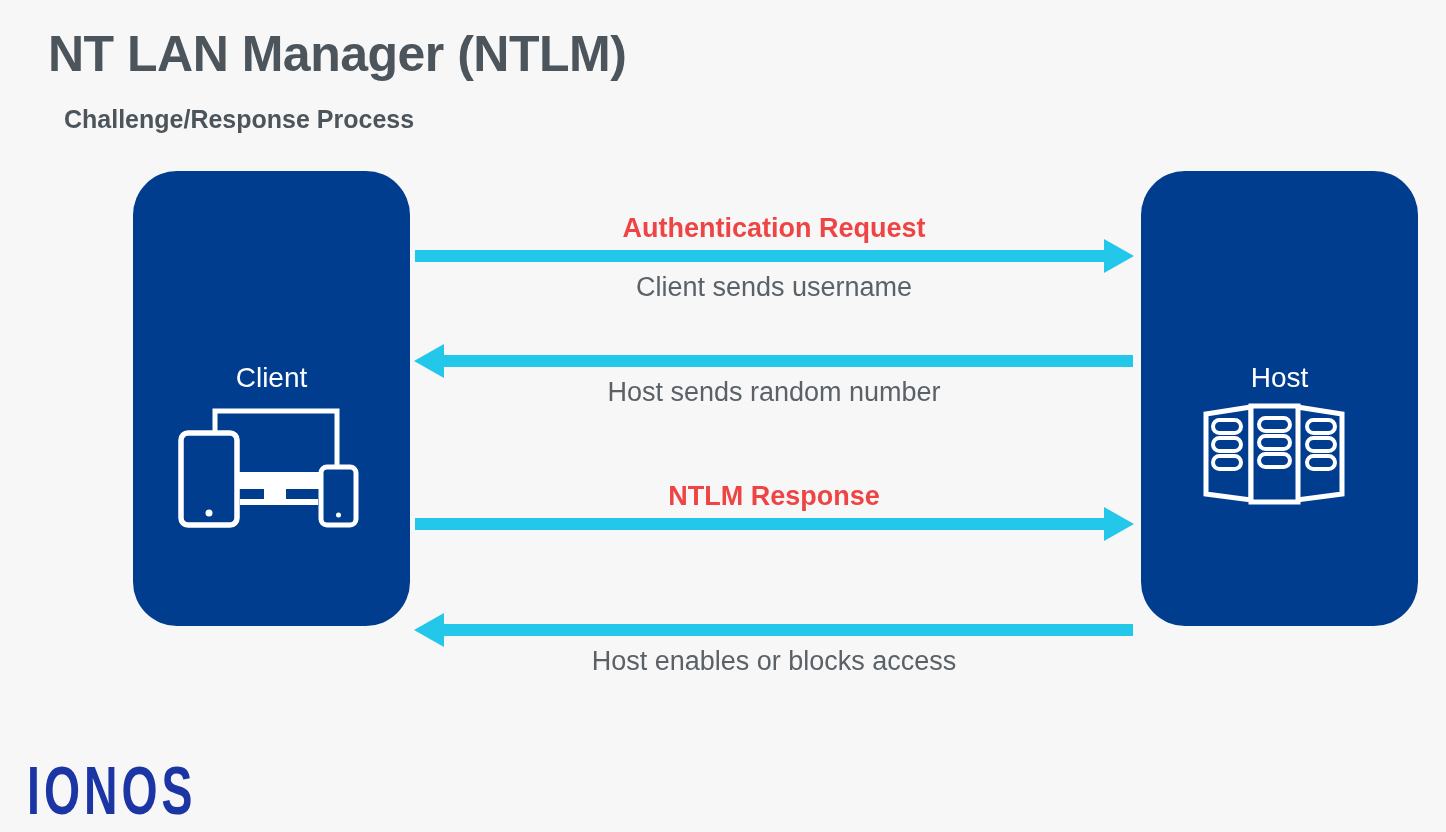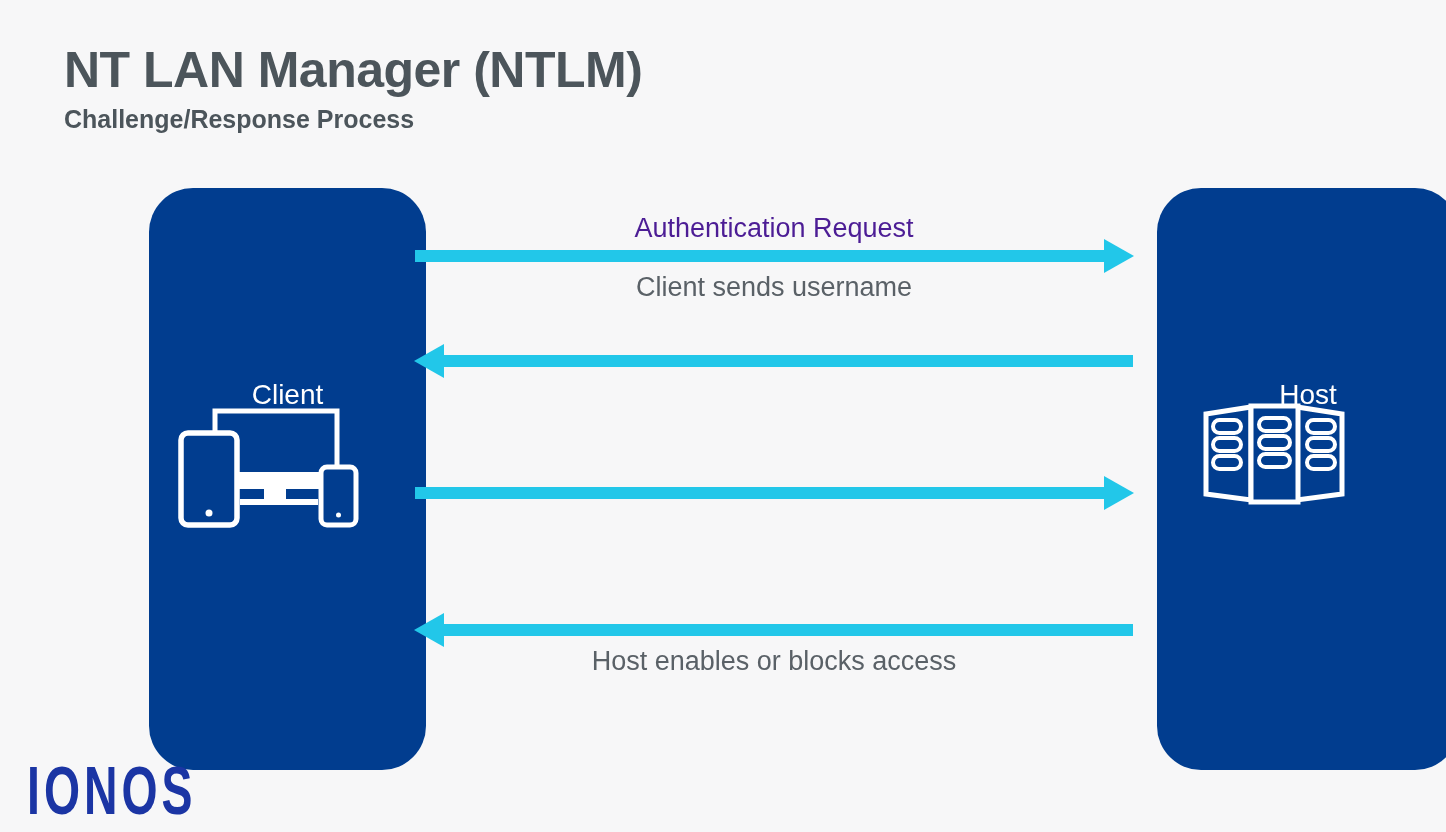--- a/index.html
+++ b/index.html
@@ -10,50 +10,50 @@
   .canvas{
     position:relative;
     width:1446px;height:832px;
     background:#f7f7f8;
     overflow:hidden;
   }
   
   .page-title{
     position:absolute;left:48px;top:26px;
     font-size:50px;line-height:56px;font-weight:700;
-    color:#4c555b;letter-spacing:-0.5px;margin:16px;
+    color:#4c555b;letter-spacing:-0.5px;margin:0;
   }
   .page-subtitle{
     position:absolute;left:48px;top:88px;
     font-size:25px;line-height:30px;font-weight:700;
     color:#4c555b;margin:16px;
   }
   
   .node{
-    position:absolute;top:188px;width:277px;height:582px;
-    background:#013d8f;border-radius:44px;margin-left:16px;
+    position:absolute;top:171px;width:277px;height:455px;
+    background:#013d8f;border-radius:44px;
   }
   .node.client{left:133px;}
-  .node.host{left:1141px;padding-left:25px;}
+  .node.host{left:1141px;}
   .node-label{
     position:absolute;left:0;width:100%;top:191px;
     text-align:center;color:#ffffff;
     font-size:28px;line-height:32px;font-weight:400;
   }
   .node-icon{position:absolute;}
   .node-icon.client-icon{left:173px;top:400px;}
   .node-icon.host-icon{left:1199px;top:400px;}
   
   .msg{
     position:absolute;left:415px;width:718px;
     text-align:center;
   }
   .msg-title{
-    font-size:27px;line-height:31px;font-weight:400;
-    color:#4c1d95;
+    font-size:27px;line-height:31px;font-weight:700;
+    color:#ef4444;
   }
   .arrow{
     position:relative;height:12px;background:#22c7e9;
     margin:6px 0 9px 0;
   }
   .dir-right .arrow{margin-right:29px;}
   .dir-right .arrow::after{
     content:"";position:absolute;left:100%;top:50%;
     transform:translateY(-50%);
     border-left:30px solid #22c7e9;
@@ -134,23 +134,25 @@
   </svg>
 
   <div class="msg row1 dir-right">
     <div class="msg-title">Authentication Request</div>
     <div class="arrow"></div>
     <div class="msg-sub">Client sends username</div>
   </div>
 
   <div class="msg row2 dir-left">
     <div class="arrow"></div>
+    <div class="msg-sub">Host sends random number</div>
   </div>
 
   <div class="msg row3 dir-right">
+    <div class="msg-title">NTLM Response</div>
     <div class="arrow"></div>
   </div>
 
   <div class="msg row4 dir-left">
     <div class="arrow"></div>
     <div class="msg-sub">Host enables or blocks access</div>
   </div>
 
   <div class="brand-logo">IONOS</div>
 

